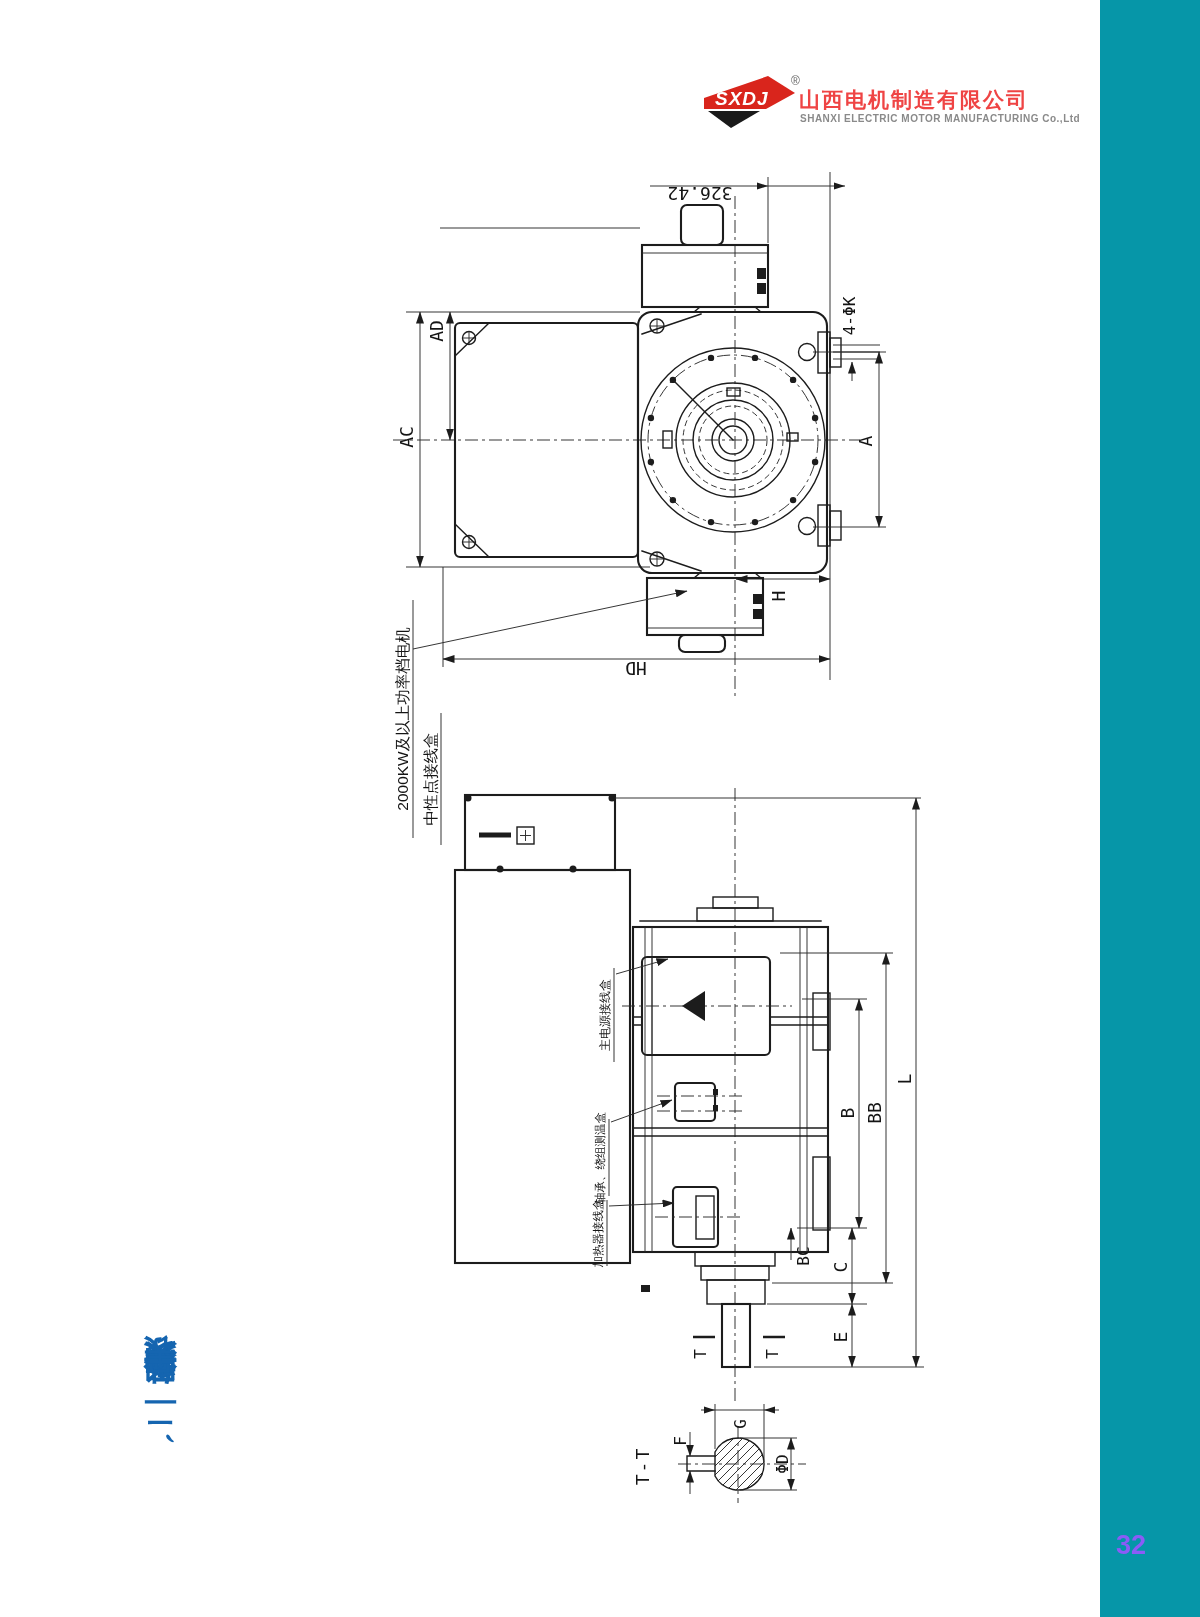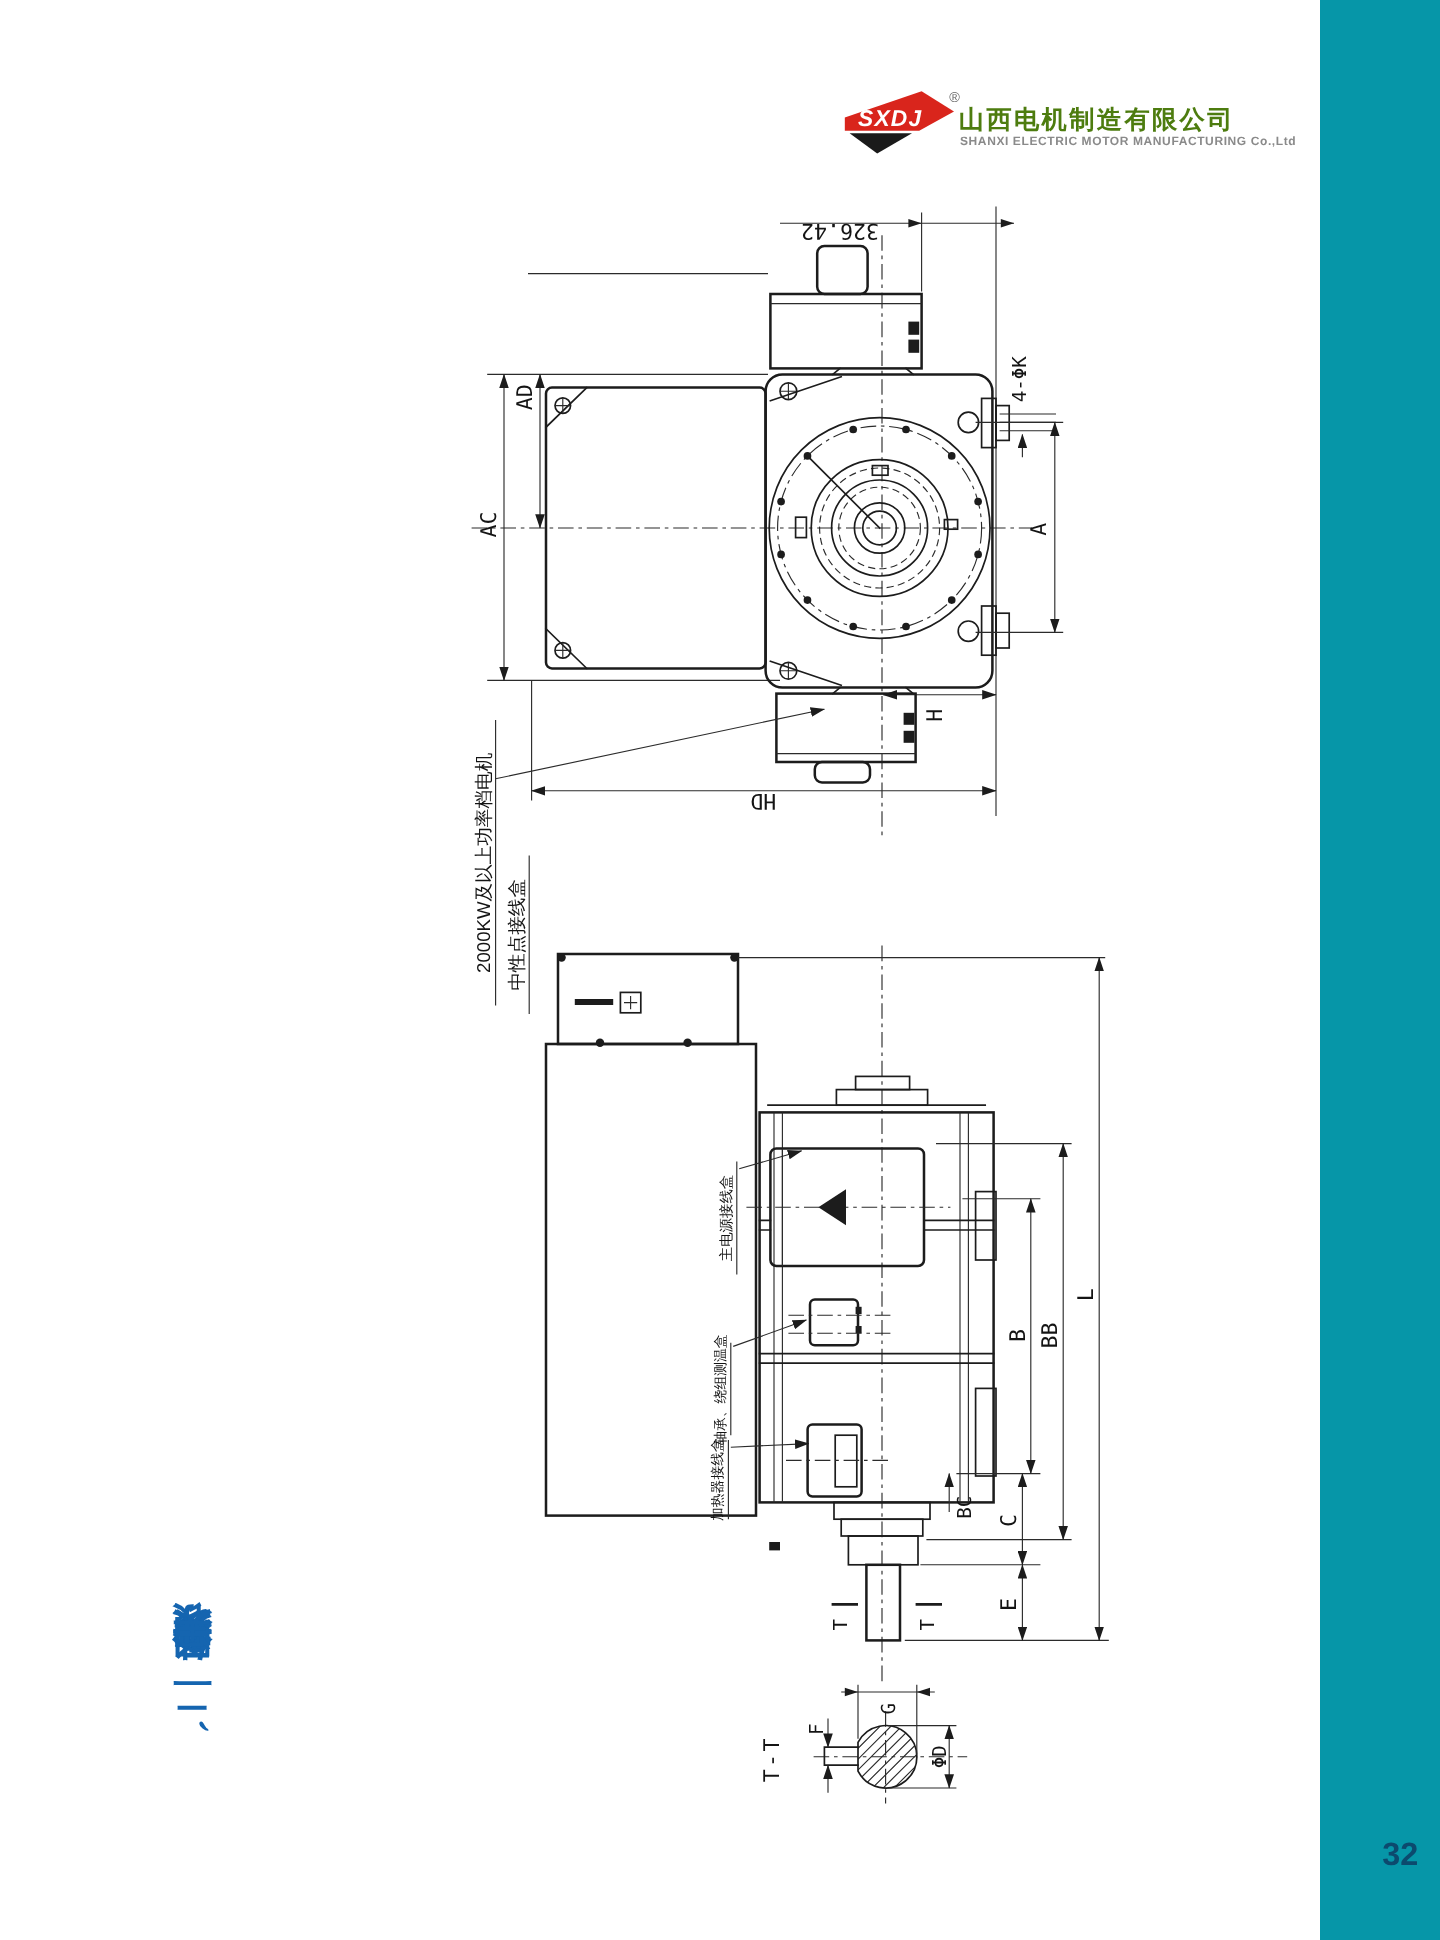--- a/index.html
+++ b/index.html
@@ -1,25 +1,25 @@
 <!DOCTYPE html>
 <html><head>
 <meta charset="utf-8">
 <style>
   html,body { margin:0; padding:0; }
   body {
     width:1200px; height:1617px; position:relative; background:#ffffff;
     font-family:"Liberation Sans", sans-serif; overflow:hidden;
   }
   .teal-band { position:absolute; left:1100px; top:0; width:100px; height:1617px; background:#0696a8; }
-  .page-num  { position:absolute; left:1116px; top:1530px; width:66px; text-align:right;
-               color:#0c4a6e; font-size:27px; font-weight:bold; }
+  .page-num  { position:absolute; left:1116px; top:1530px; width:66px; text-align:left;
+               color:#8b5cf6; font-size:27px; font-weight:bold; }
   .logo-svg  { position:absolute; left:700px; top:72px; }
   .brand-reg { position:absolute; left:791px; top:74px; font-size:12px; color:#666; }
-  .brand-cn  { position:absolute; left:799px; top:86px; font-size:21px; color:#4d7c0f;
+  .brand-cn  { position:absolute; left:799px; top:86px; font-size:21px; color:#ef4444;
                font-weight:600; letter-spacing:2px; white-space:nowrap; }
   .brand-en  { position:absolute; left:800px; top:113px; font-size:10px; color:#8a8a8a;
                font-weight:bold; letter-spacing:0.5px; white-space:nowrap; }
   .side-title{ position:absolute; left:138px; top:1066px; height:382px;
                writing-mode:vertical-rl; transform:rotate(180deg);
                font-size:33px; font-weight:bold; color:#1565b0; letter-spacing:2px; white-space:nowrap; }
   svg.drw { position:absolute; }
   
   .ol  { stroke:#1c1c1c; stroke-width:2.1; fill:none; stroke-linecap:square; }
   .om  { stroke:#1c1c1c; stroke-width:1.4; fill:none; stroke-linecap:square; }

